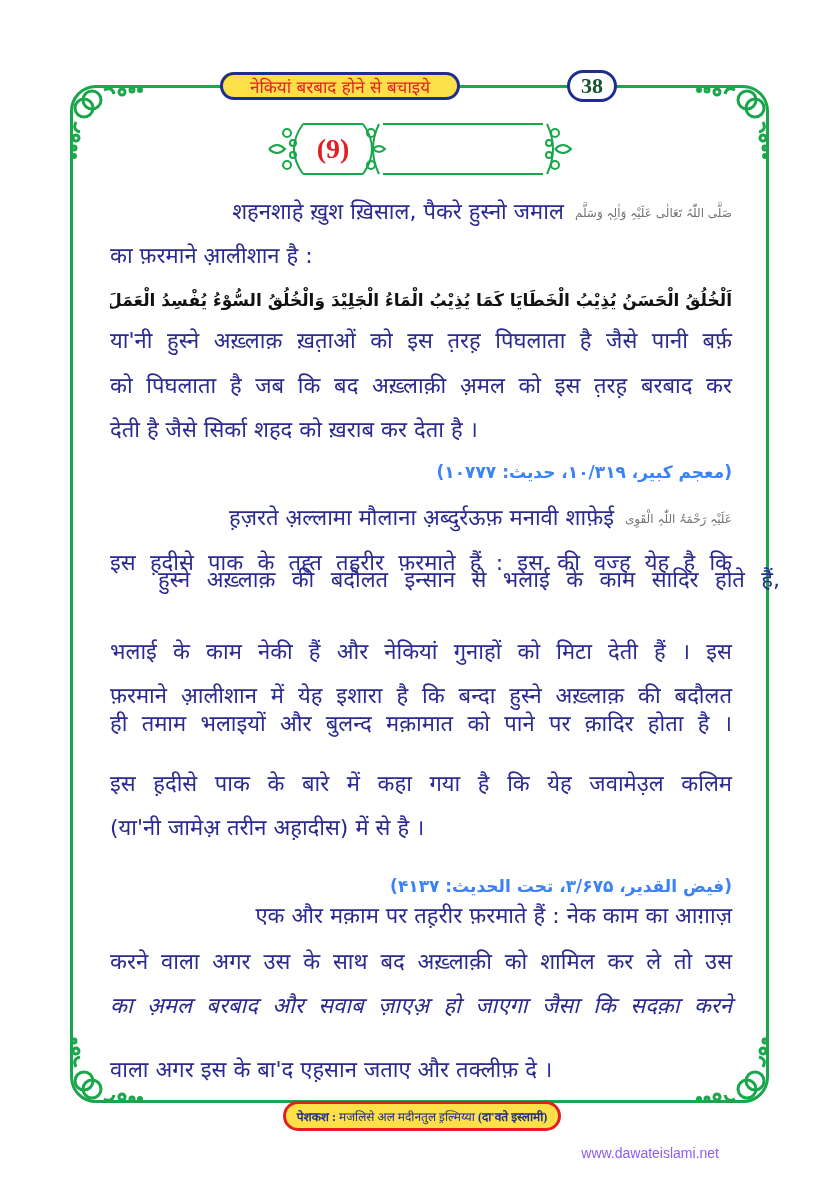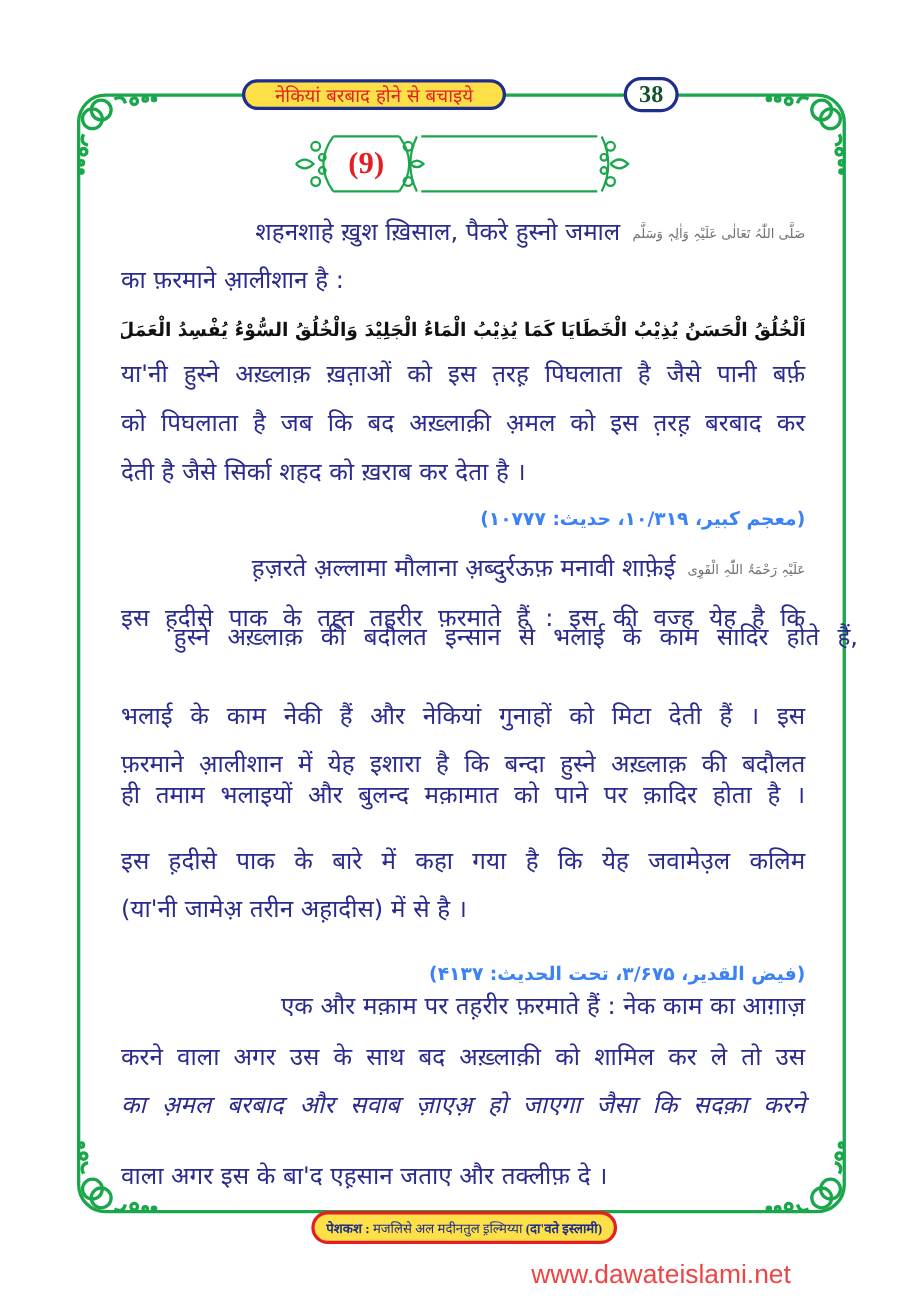--- a/index.html
+++ b/index.html
@@ -66,21 +66,21 @@
     }
 
     .footer-pill {
       position: absolute; top: 1090px; left: 283px; width: 278px; height: 30px;
       background: #fde047; border: 3px solid #e31e24; border-radius: 16px;
       box-sizing: border-box; display: flex; align-items: center; justify-content: center;
       color: #1f2d8c; font-size: 12px; white-space: nowrap; font-family: Liberation Serif, serif; margin-top: 11px;
     }
     .footer-pill b { font-weight: bold; }
     .website {
-      position: absolute; top: 1145px; right: 120px; color: #ef4444; font-size: 24px;
+      position: absolute; top: 1145px; right: 120px; color: #8b5cf6; font-size: 14px;
       font-family: "Liberation Sans Narrow", "Liberation Sans", sans-serif;
     }
   </style>
 </head>
 <body>
 
 <div class="frame"></div>
 
 <div class="corner tl">
   <svg viewBox="0 0 90 90" fill="none" stroke="#1aa64a" stroke-width="3">

